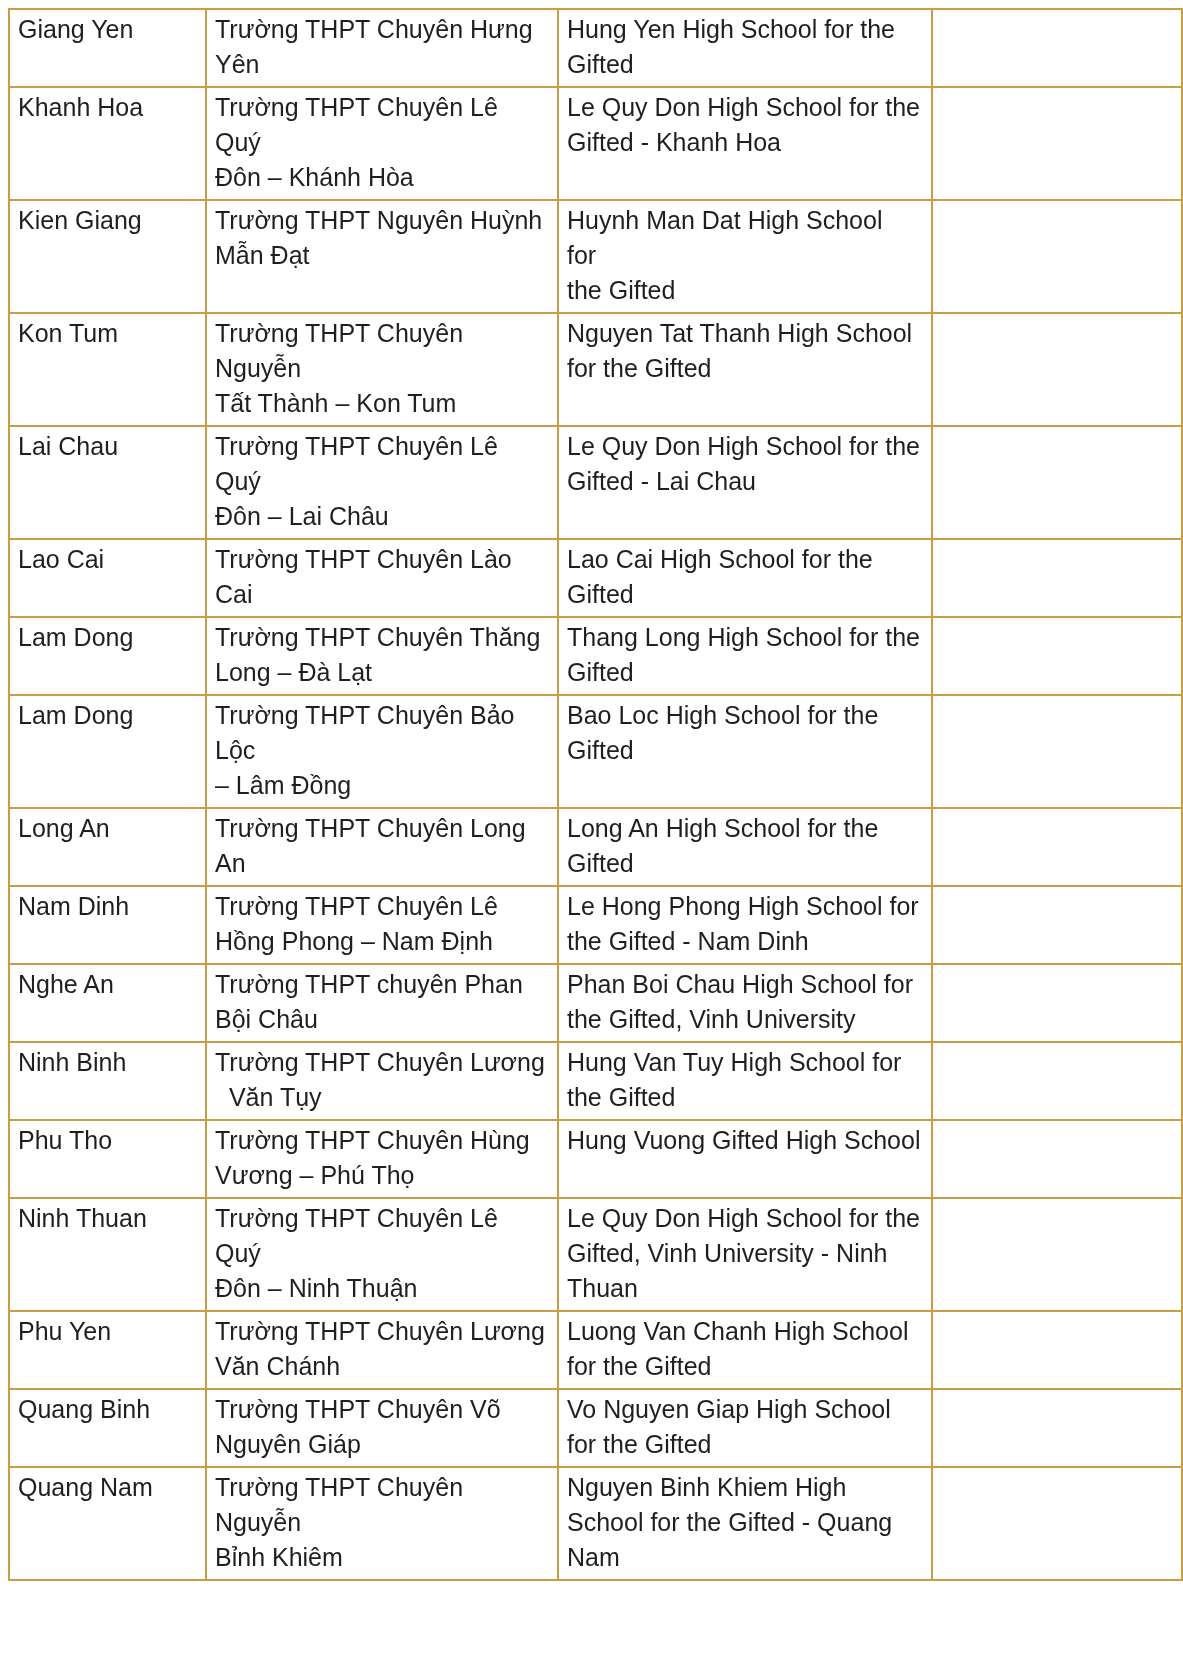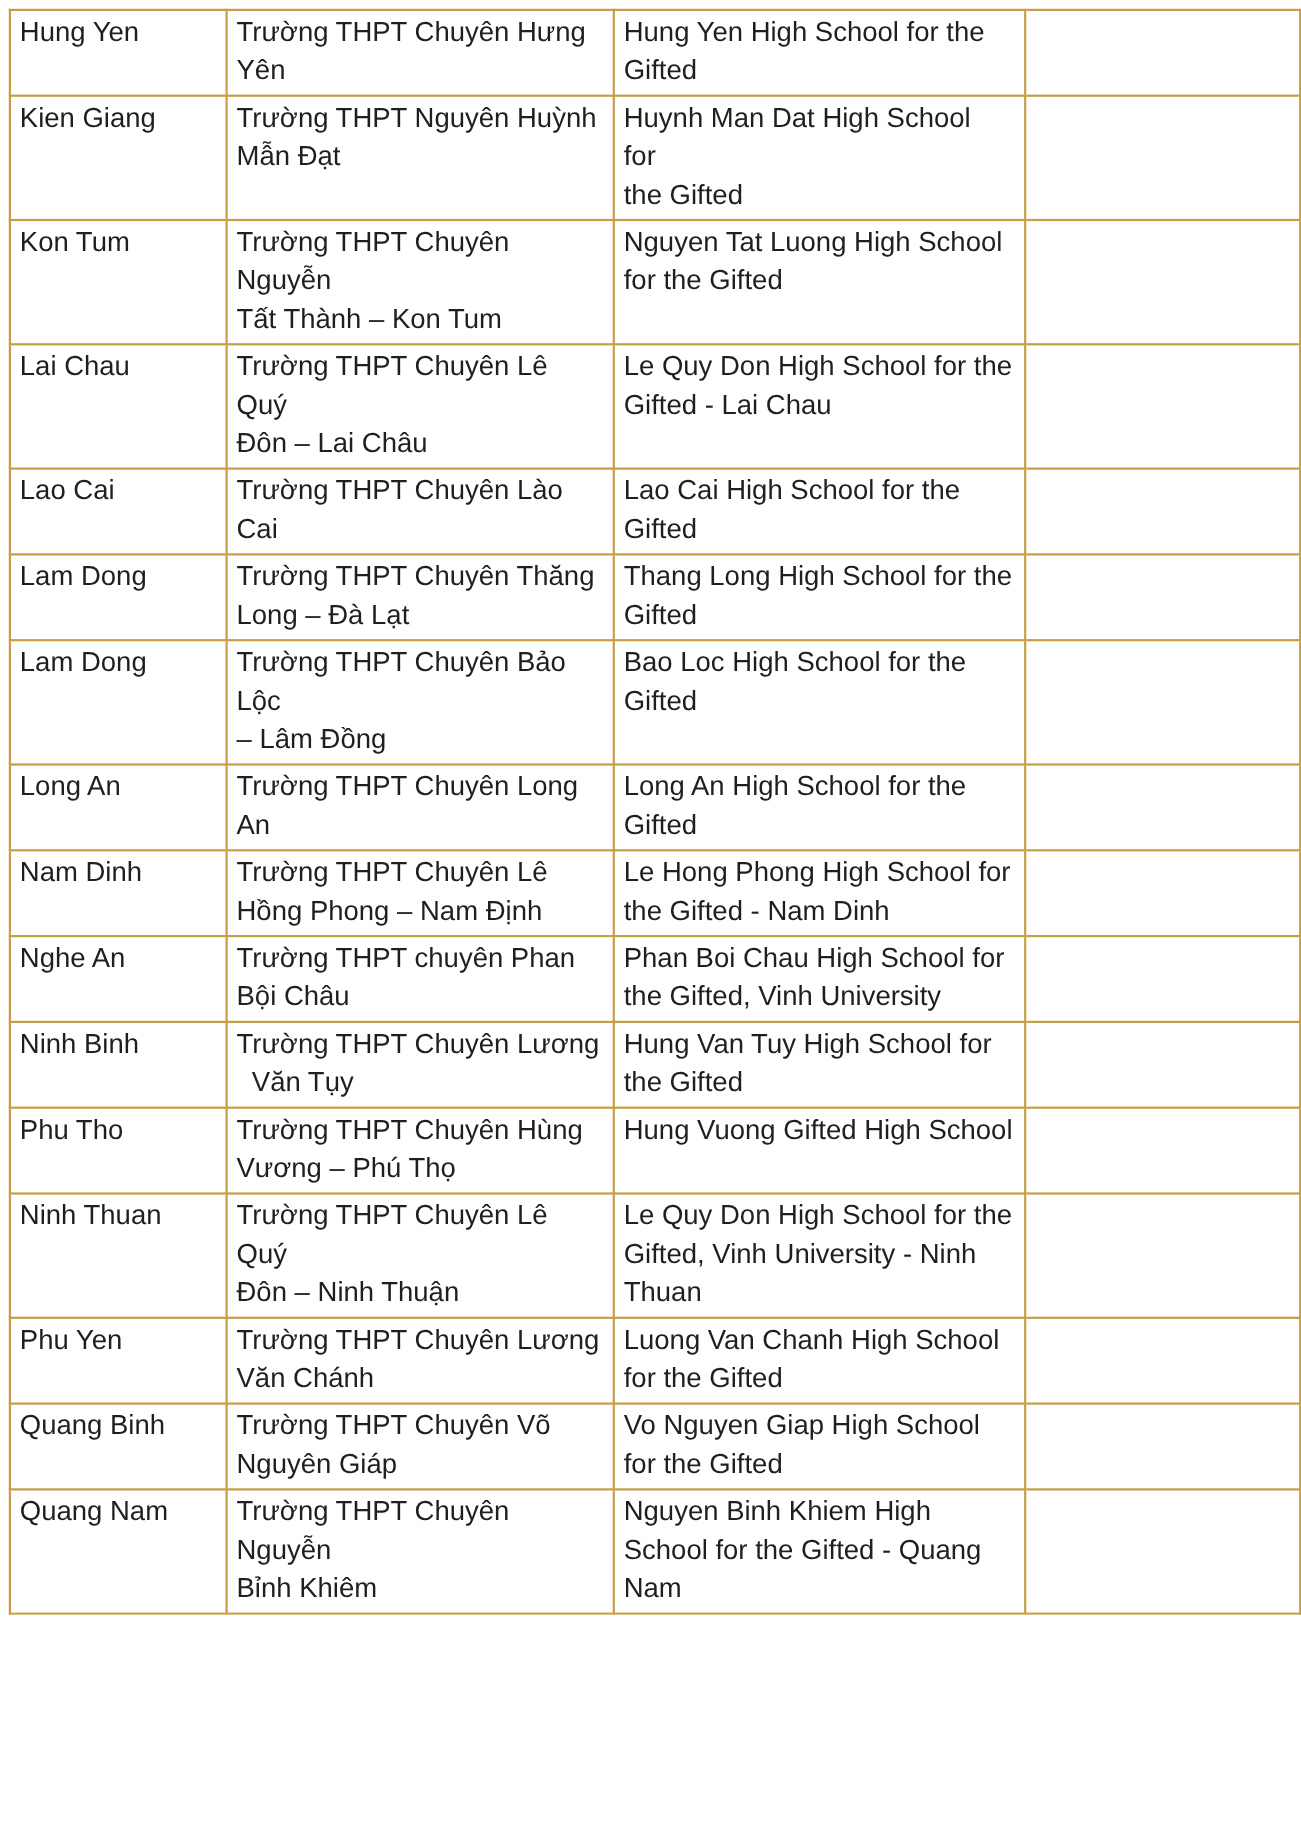--- a/index.html
+++ b/index.html
@@ -36,41 +36,49 @@
 
 <table class="schools">
   <colgroup>
     <col style="width:197px">
     <col style="width:352px">
     <col style="width:374px">
     <col style="width:250px">
   </colgroup>
   <tbody id="table-body">
       <tr>
-    <td><span class="pre">Hung Yen</span></td>
+    <td><span class="pre">Giang Yen</span></td>
     <td><span class="pre">Trường THPT Chuyên Hưng
 Yên</span></td>
     <td><span class="pre">Hung Yen High School for the
 Gifted</span></td>
+    <td><span class="pre"></span></td>
+  </tr>
+      <tr>
+    <td><span class="pre">Khanh Hoa</span></td>
+    <td><span class="pre">Trường THPT Chuyên Lê Quý
+Đôn – Khánh Hòa</span></td>
+    <td><span class="pre">Le Quy Don High School for the
+Gifted - Khanh Hoa</span></td>
     <td><span class="pre"></span></td>
   </tr>
       <tr>
     <td><span class="pre">Kien Giang</span></td>
     <td><span class="pre">Trường THPT Nguyên Huỳnh
 Mẫn Đạt</span></td>
     <td><span class="pre">Huynh Man Dat High School
 for
 the Gifted</span></td>
     <td><span class="pre"></span></td>
   </tr>
       <tr>
     <td><span class="pre">Kon Tum</span></td>
     <td><span class="pre">Trường THPT Chuyên Nguyễn
 Tất Thành – Kon Tum</span></td>
-    <td><span class="pre">Nguyen Tat Luong High School
+    <td><span class="pre">Nguyen Tat Thanh High School
 for the Gifted</span></td>
     <td><span class="pre"></span></td>
   </tr>
       <tr>
     <td><span class="pre">Lai Chau</span></td>
     <td><span class="pre">Trường THPT Chuyên Lê Quý
 Đôn – Lai Châu</span></td>
     <td><span class="pre">Le Quy Don High School for the
 Gifted - Lai Chau</span></td>
     <td><span class="pre"></span></td>

